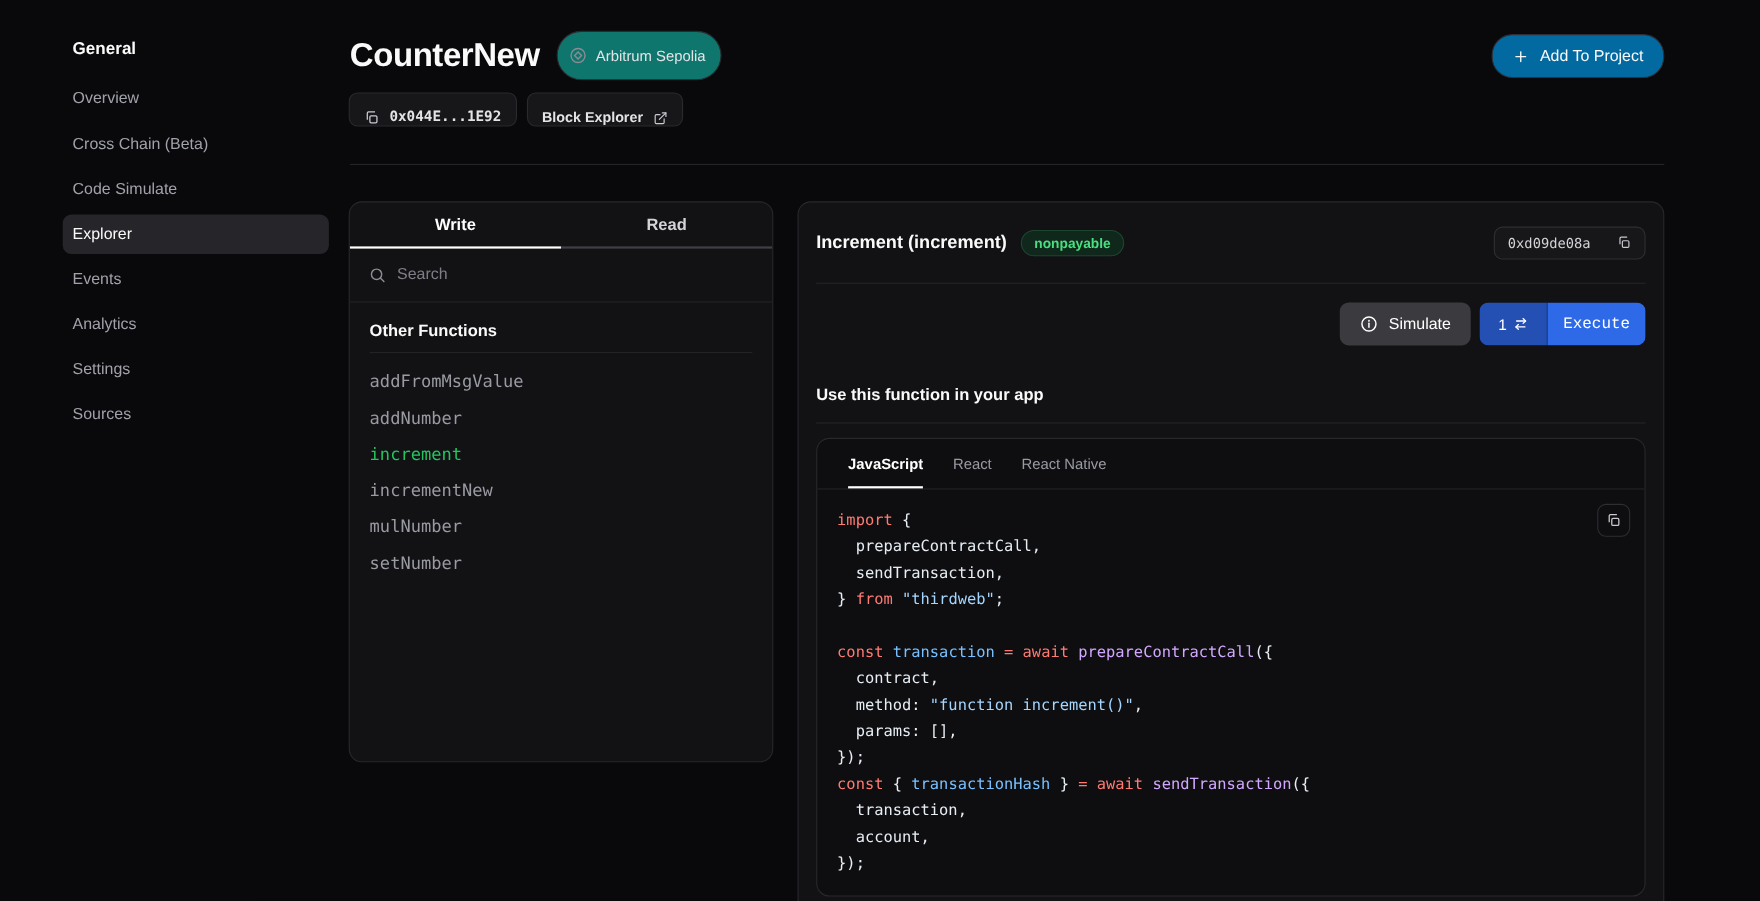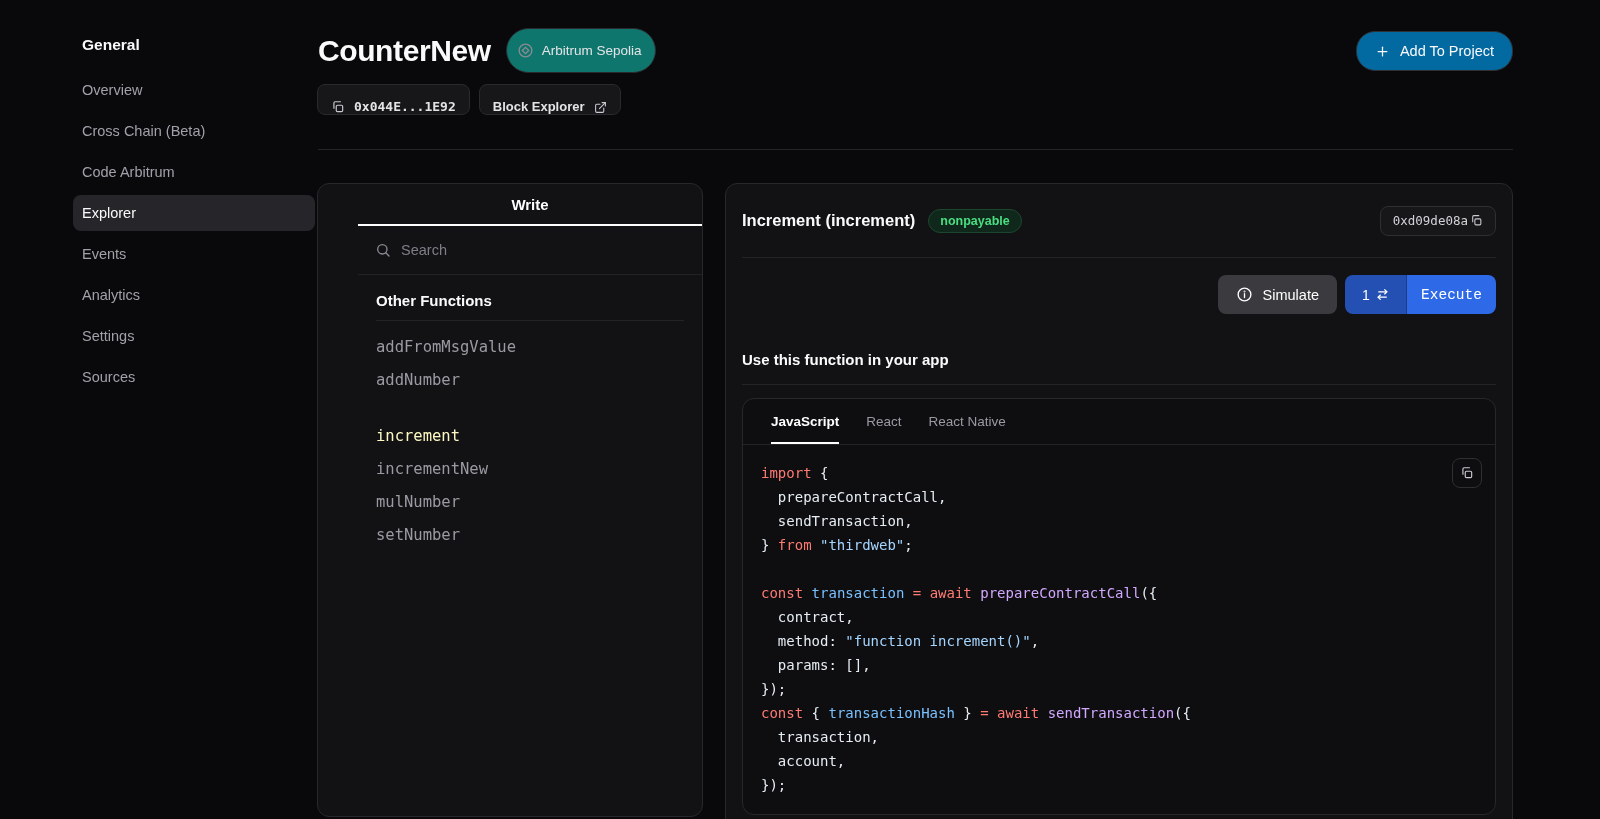--- a/index.html
+++ b/index.html
@@ -6,21 +6,21 @@
   html,body { width:1600px; height:819px; overflow:hidden; }
   body {
     position:relative;
     background:#09090b;
     font-family:"Liberation Sans", sans-serif;
     color:#fafafa;
     -webkit-font-smoothing:antialiased;
   }
 
   
-  .sidebar { position:absolute; left:0; top:0; width:317px; height:813px;margin-left:16px; }
+  .sidebar { position:absolute; left:0; top:0; width:317px; height:813px; }
   .sidebar-section { position:absolute; left:66px; top:36px; font-size:15.5px; font-weight:700; color:#fafafa; }
   .sidebar-nav { position:absolute; left:57px; top:72px; width:242px; display:flex; flex-direction:column; gap:5px; }
   .side-item { height:36px; border-radius:8px; padding:0 9px; display:flex; align-items:center;
                font-size:14.5px; color:#a1a1aa; cursor:pointer; }
   .side-item.active { background:#26262a; color:#fafafa;text-align:center; }
 
   
   .title-row { position:absolute; left:318px; top:28px; display:flex; align-items:center; gap:15px; }
   .page-title { font-size:30px; font-weight:700; letter-spacing:-0.4px; color:#fafafa; }
   .network-pill { height:45px; display:flex; align-items:center; gap:8px; padding:0 14px 0 10px;
@@ -33,46 +33,46 @@
   .chip { height:31px; display:flex; align-items:flex-end; gap:9px; padding:0 13px;
           background:#17171a; border:1px solid #2a2a2e; border-radius:8px;
           font-size:13px; color:#e4e4e7; cursor:pointer; }
   .chip .mono-text { font-family:"DejaVu Sans Mono","Liberation Mono",monospace; font-size:13px; font-weight:600; }
   .header-divider { position:absolute; left:318px; top:149px; width:1195px; height:1px; background:#242428; }
 
   .icon { display:inline-flex; align-items:center; justify-content:center; color:#a1a1aa; }
   .icon svg { display:block; }
 
   
-  .fn-panel { position:absolute; left:317px; top:183px; width:386px; height:634px;
-              background:#121215; border:1px solid #28282c; border-radius:12px; overflow:hidden;padding-left:40px; }
+  .fn-panel { position:absolute; left:317px; top:183px; width:386px; height:510px;
+              background:#121215; border:1px solid #28282c; border-radius:12px; overflow:hidden; }
   .fn-tabs { display:flex; height:42px; }
   .fn-tab { flex:1; display:flex; align-items:center; justify-content:center;
             font-size:15px; font-weight:600; color:#d4d4d8; border-bottom:2px solid #3f3f46; cursor:pointer; }
   .fn-tab.active { color:#ffffff; border-bottom-color:#ffffff; }
   .search-row { height:49px; display:flex; align-items:center; gap:10px; padding:0 17px; border-bottom:1px solid #232327; }
   .search-row input { flex:1; background:transparent; border:none; outline:none;
                       color:#e4e4e7; font-size:14.5px; font-family:"Liberation Sans",sans-serif; }
   .search-row input::placeholder { color:#7e7e87; }
   .fn-list { padding:17px 18px; }
   .group-title { font-size:15px; font-weight:700; color:#fafafa; padding-bottom:11px;
                  border-bottom:1px solid #232327; margin-bottom:9px; }
   .fn-item { font-family:"DejaVu Sans Mono","Liberation Mono",monospace; font-size:15.5px;
              color:#9a9aa3; height:33px; display:flex; align-items:center; cursor:pointer; }
-  .fn-item.active { color:#fef9c3;margin-top:23px; }
+  .fn-item.active { color:#22c55e; }
 
   
   .detail-panel { position:absolute; left:725px; top:183px; width:788px; height:760px;
                   background:#121215; border:1px solid #28282c; border-radius:12px; }
   .detail-header { height:73px; display:flex; align-items:center; padding:0 16px;justify-content:center; }
   .detail-title { font-size:16.5px; font-weight:600; color:#fafafa; }
   .mut-badge { margin-left:13px; height:24px; display:flex; align-items:center; padding:0 11px;
                border-radius:999px; background:#10281b; border:1px solid #1d4630;
                color:#4ade80; font-size:12.5px; font-weight:600; }
-  .selector-chip { margin-left:auto; height:30px; display:flex; align-items:center; gap:2px; padding:0 12px;
+  .selector-chip { margin-left:auto; height:30px; display:flex; align-items:center; gap:24px; padding:0 12px;
                    background:#17171a; border:1px solid #2e2e33; border-radius:8px;
                    font-family:"DejaVu Sans Mono","Liberation Mono",monospace; font-size:12.5px; color:#d4d4d8; cursor:pointer; }
   .inset-divider { margin:0 16px; height:1px; background:#242428; }
   .detail-body { padding:17px 16px 0; }
   .actions-row { display:flex; justify-content:flex-end; gap:8px; }
   .sim-btn { height:39px; display:flex; align-items:center; gap:10px; padding:0 18px;
              background:#3a3a3f; border:none; border-radius:8px; color:#fff;
              font-size:14.5px; font-weight:500; font-family:inherit; cursor:pointer; }
   .exec-group { display:flex; border-radius:8px; overflow:hidden; }
   .exec-count { width:62px; display:flex; align-items:center; justify-content:center; gap:6px;
@@ -103,21 +103,21 @@
               background:#0e0e11; border:1px solid #2e2e33; border-radius:8px; color:#c9c9cf; cursor:pointer; }
 </style>
 </head>
 <body>
 
 <nav class="sidebar">
   <div class="sidebar-section">General</div>
   <div class="sidebar-nav">
       <div class="side-item">Overview</div>
       <div class="side-item">Cross Chain (Beta)</div>
-      <div class="side-item">Code Arbitrum</div>
+      <div class="side-item">Code Simulate</div>
       <div class="side-item active">Explorer</div>
       <div class="side-item">Events</div>
       <div class="side-item">Analytics</div>
       <div class="side-item">Settings</div>
       <div class="side-item">Sources</div>
     </div>
 </nav>
 
 <div class="title-row">
   <h1 class="page-title">CounterNew</h1>
@@ -162,20 +162,21 @@
       </svg>
     </span>
   </div>
 </div>
 
 <div class="header-divider"></div>
 
 <section class="fn-panel">
   <div class="fn-tabs">
       <div class="fn-tab active">Write</div>
+      <div class="fn-tab">Read</div>
     </div>
   <div class="search-row">
     <span class="icon">
       <svg width="16" height="16" viewBox="0 0 24 24" fill="none" stroke="#8b8b93" stroke-width="2" stroke-linecap="round">
         <circle cx="11" cy="11" r="7"></circle>
           <line x1="21" y1="21" x2="16.2" y2="16.2"></line>
       </svg>
     </span>
     <input type="text" placeholder="Search" style="">
   </div>

